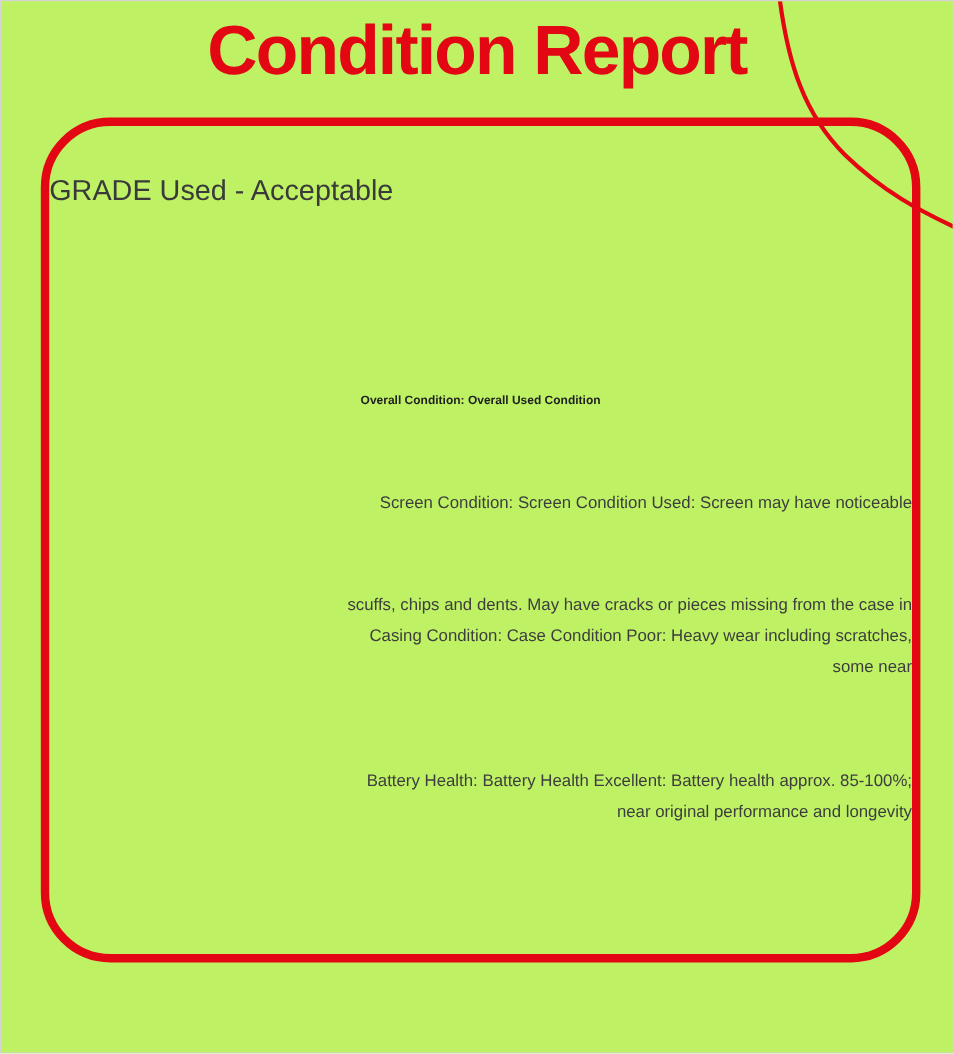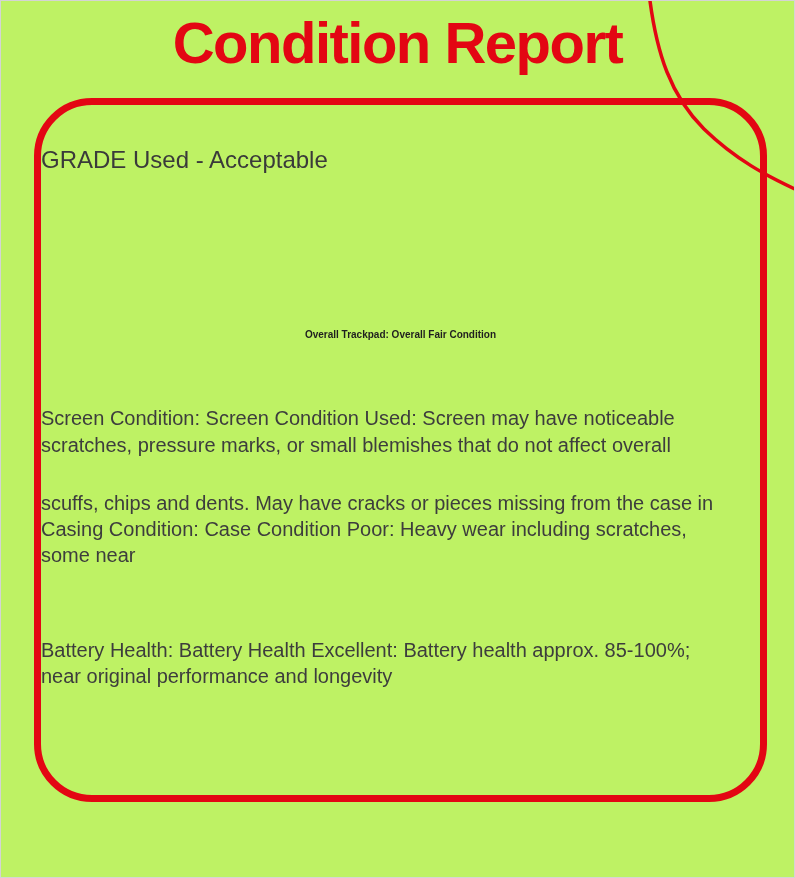--- a/index.html
+++ b/index.html
@@ -54,22 +54,22 @@
     top:224px;left:0;right:0;
     text-align:center;
     font-size:10px;
     font-weight:600;
     color:#1f1f1f;
     white-space:nowrap;
   }
   .para{
     position:absolute;
     left:0;right:0;
-    text-align:left;
-    font-size:20px;
+    text-align:right;
+    font-size:14px;
     color:var(--text-color,#3d3d3d);
   }
   .para .line{
     line-height:27px;
     white-space:nowrap;
   }
   .para-screen{top:300px;}
   .para-casing{top:385px;}
   .para-casing .line{line-height:26px;}
   .para-keyboard{top:463px;}
@@ -85,25 +85,24 @@
   <h1 class="report-title">Condition Report</h1>
 
   <svg class="swoosh" viewBox="595 0 200 220" width="200" height="220" aria-hidden="true">
     <path d="M 651 0 C 658 52 671 94 705 128 C 737 159 768 175 798 189" fill="none" stroke="#e30613" stroke-width="3.5" stroke-linecap="round"></path>
   </svg>
 
   <div class="frame">
 
     <div class="grade">GRADE Used - Acceptable</div>
 
-    <div class="overall">Overall Trackpad: Overall Fair Condition</div>
+    <div class="overall">Overall Condition: Overall Used Condition</div>
 
     <div class="para para-screen">
       <div class="line">Screen Condition: Screen Condition Used: Screen may have noticeable</div>
-      <div class="line">scratches, pressure marks, or small blemishes that do not affect overall</div>
     </div>
 
     <div class="para para-casing">
       <div class="line">scuffs, chips and dents. May have cracks or pieces missing from the case in</div>
       <div class="line">Casing Condition: Case Condition Poor: Heavy wear including scratches,</div>
       <div class="line">some near</div>
     </div>
 
 
     <div class="para para-battery">

